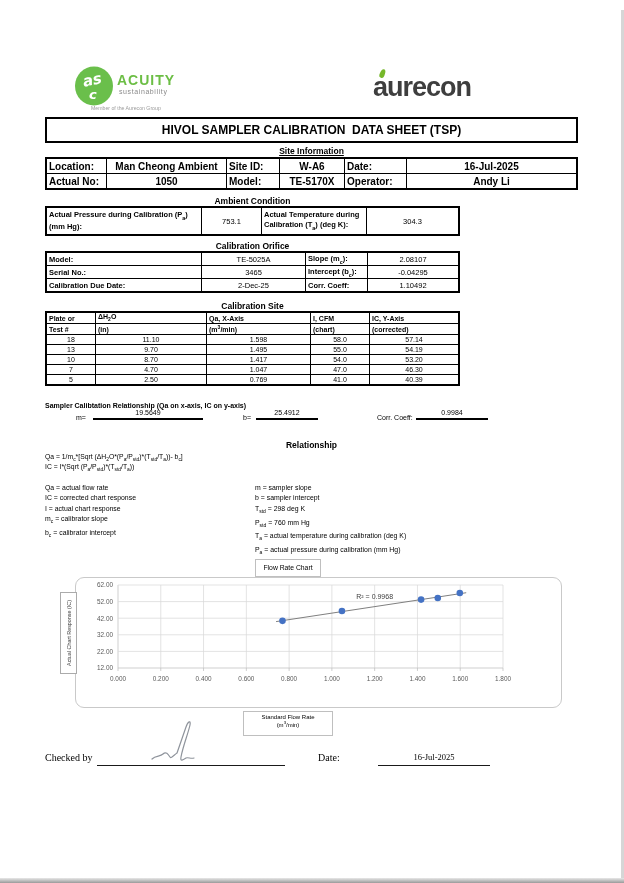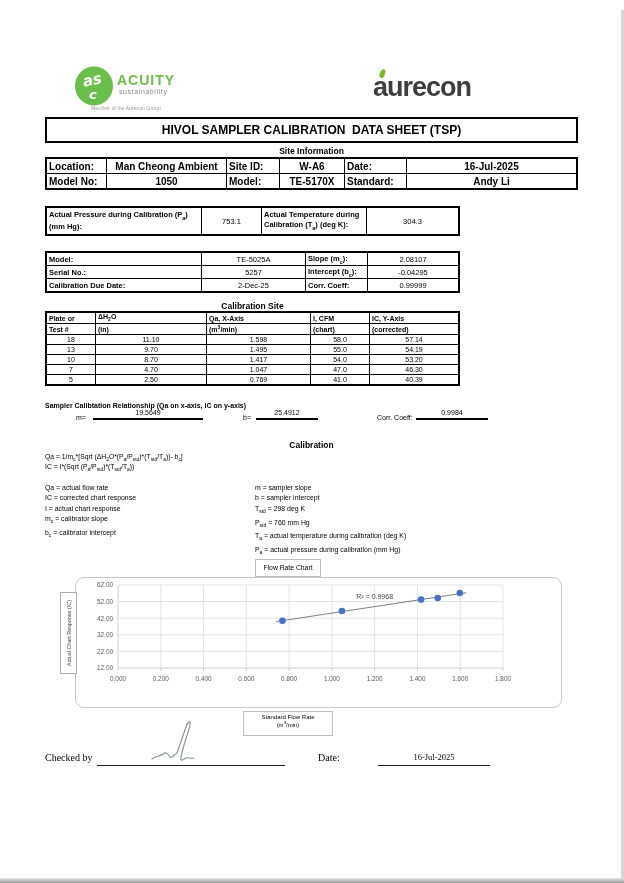--- a/index.html
+++ b/index.html
@@ -85,72 +85,74 @@
     </svg>
   </div>
 
   <div class="abs title-box" style="left:45px;top:117px;width:529px;height:22px;">HIVOL SAMPLER CALIBRATION  DATA SHEET (TSP)</div>
 
   <div class="abs" style="left:373px;top:74px;">
     <div class="aurecon-leaf"></div>
     <div class="aurecon-word">aurecon</div>
   </div>
 
-  <div class="abs sec-h" style="left:45px;top:146px;width:533px;">Site Information</div>
+  <div class="abs sec-h" style="left:45px;top:146px;width:533px;text-decoration:underline;">Site Information</div>
   <table class="tbl site-tbl abs" style="left:45px;top:157px;width:533px;">
     <tbody>
         <tr>
       <th style="width:55px">Location:</th>
       <td style="width:115px">Man Cheong Ambient</td>
       <th style="width:48px">Site ID:</th>
       <td style="width:60px">W-A6</td>
       <th style="width:57px">Date:</th>
       <td>16-Jul-2025</td>
     </tr>
     <tr>
-      <th>Model No:</th>
+      <th>Actual No:</th>
       <td>1050</td>
       <th>Model:</th>
       <td>TE-5170X</td>
-      <th>Standard:</th>
+      <th>Operator:</th>
       <td>Andy Li</td>
     </tr>
   </tbody>
     </table>
 
+  <div class="abs sec-h" style="left:45px;top:196px;width:415px;">Ambient Condition</div>
   <table class="tbl amb-tbl abs" style="left:45px;top:206px;width:415px;">
     <tbody>
         <tr>
       <th style="width:150px">Actual Pressure during Calibration (P<sub>a</sub>) (mm Hg):</th>
       <td style="width:55px">753.1</td>
       <th style="width:100px">Actual Temperature during Calibration (T<sub>a</sub>) (deg K):</th>
       <td>304.3</td>
     </tr>
   </tbody>
     </table>
 
+  <div class="abs sec-h" style="left:45px;top:241px;width:415px;">Calibration Orifice</div>
   <table class="tbl ori-tbl abs" style="left:45px;top:251px;width:415px;">
     <tbody>
         <tr>
       <th style="width:150px">Model:</th>
       <td style="width:99px">TE-5025A</td>
       <th style="width:57px">Slope (m<sub>c</sub>):</th>
       <td>2.08107</td>
     </tr>
     <tr>
       <th>Serial No.:</th>
-      <td>5257</td>
+      <td>3465</td>
       <th>Intercept (b<sub>c</sub>):</th>
       <td>-0.04295</td>
     </tr>
     <tr>
       <th>Calibration Due Date:</th>
       <td>2-Dec-25</td>
       <th>Corr. Coeff:</th>
-      <td>0.99999</td>
+      <td>1.10492</td>
     </tr>
   </tbody>
     </table>
 
   <div class="abs sec-h" style="left:45px;top:301px;width:415px;">Calibration Site</div>
   <table class="tbl cal-tbl abs" style="left:45px;top:311px;width:415px;">
     <tbody>
         <tr>
       <th style="width:44px">Plate or</th>
       <th style="width:106px">ΔH<sub>2</sub>O</th>
@@ -204,21 +206,21 @@
     </table>
 
   <div class="abs rel-h" style="left:45px;top:402px;">Sampler Calibtation Relationship (Qa on x-axis, IC on y-axis)</div>
   <div class="abs rel-lbl" style="left:76px;top:414px;">m=</div>
   <div class="abs u-val" style="left:93px;top:408px;width:110px;">19.5649</div>
   <div class="abs rel-lbl" style="left:243px;top:414px;">b=</div>
   <div class="abs u-val" style="left:256px;top:408px;width:62px;">25.4912</div>
   <div class="abs rel-lbl" style="left:377px;top:414px;">Corr. Coeff:</div>
   <div class="abs u-val" style="left:416px;top:408px;width:72px;">0.9984</div>
 
-  <div class="abs sec-h" style="left:45px;top:440px;width:533px;">Calibration</div>
+  <div class="abs sec-h" style="left:45px;top:440px;width:533px;">Relationship</div>
   <div class="abs formula" style="left:45px;top:452px;">Qa = 1/m<sub>c</sub>*[Sqrt (ΔH<sub>2</sub>O*(P<sub>a</sub>/P<sub>std</sub>)*(T<sub>std</sub>/T<sub>a</sub>))- b<sub>c</sub>]</div>
   <div class="abs formula" style="left:45px;top:462px;">IC = I*(Sqrt (P<sub>a</sub>/P<sub>std</sub>)*(T<sub>std</sub>/T<sub>a</sub>))</div>
 
   <div class="abs defs" style="left:45px;top:483px;">
     <div>Qa = actual flow rate</div>
     <div>IC = corrected chart response</div>
     <div>I = actual chart response</div>
     <div>m<sub>c</sub> = calibrator slope</div>
     <div>b<sub>c</sub> = calibrator intercept</div>
   </div>

